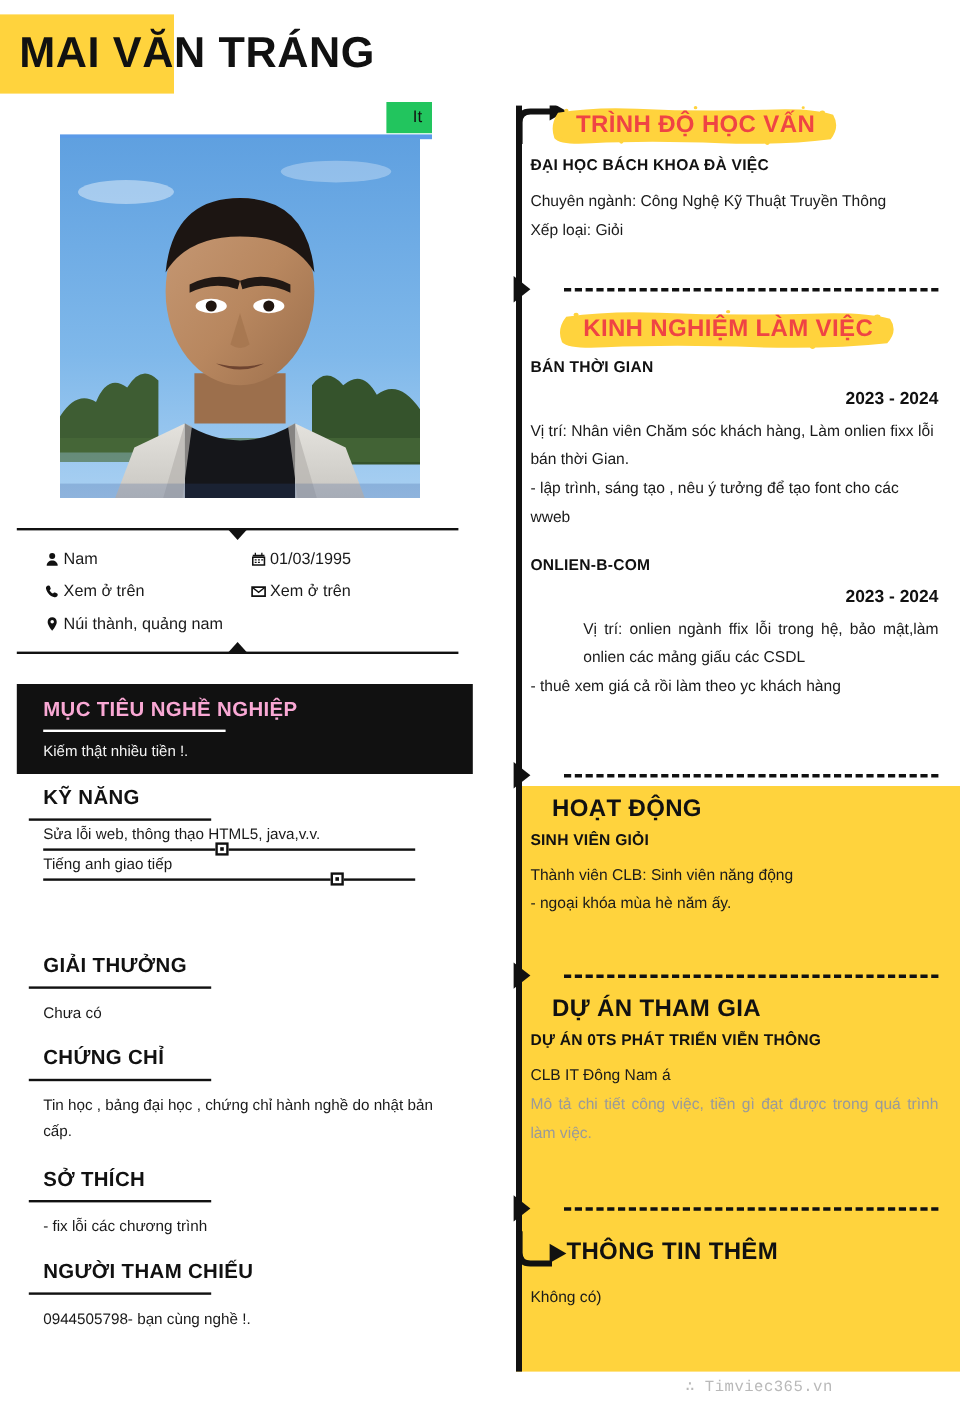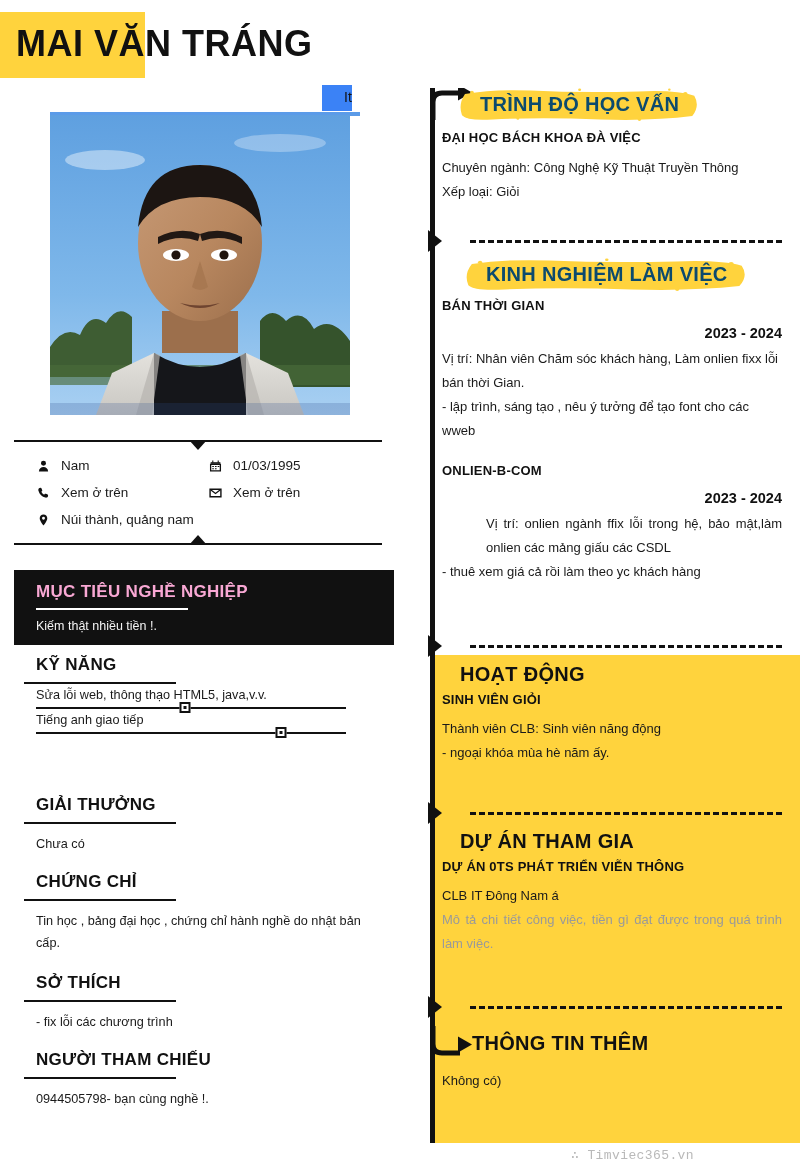--- a/index.html
+++ b/index.html
@@ -17,21 +17,21 @@
     width: 145px; height: 66px;
     background: #FFD33D;
   }
   .name-text {
     position: absolute; left: 16px; top: 23px;
     font-size: 36px; font-weight: bold; letter-spacing: .5px;
     color: #111; white-space: nowrap; z-index: 3;
   }
   .job-chip {
     position: absolute; left: 322px; top: 85px;
-    width: 30px; height: 26px; background:#3b82f6;
+    width: 38px; height: 26px; background:#22c55e;
     overflow: hidden; z-index: 3;
   }
   .job-chip span {
     position:absolute; left: 22px; top: 4px;
     font-size: 14px; color:#111; white-space: nowrap;
   }
   .blue-rule {
     position: absolute; left: 50px; top: 112px;
     width: 310px; height: 4px; background: #5B9BE8;
   }
@@ -56,21 +56,21 @@
   }
   .tri-up {
     position:absolute; left:50%; bottom:0; transform: translate(-50%,0);
     width:0;height:0;border-left:9px solid transparent;border-right:9px solid transparent;
     border-bottom:10px solid #111;
   }
   .contact-grid {
     display:grid; grid-template-columns: 172px 1fr;
     row-gap: 12px; padding: 16px 0 16px 22px;
   }
-  .citem { display:flex; align-items:center; gap:11px; font-size:13.5px; color:#1a1a1a; }
+  .citem { display:flex; align-items:center; gap:3px; font-size:13.5px; color:#1a1a1a; }
   .citem .ico { width:14px; height:15px; display:flex; align-items:center; justify-content:center; flex:0 0 14px; }
   .citem .ico svg { width:13px; height:14px; fill:#111; }
 
   .objective {
     position:absolute; left:14px; top:570px; width:380px; height:75px;
     background:#111; color:#fff; padding:12px 0 0 22px;
   }
   .objective .sec-title { color:#f9a8d4; font-size:17px; font-weight:bold; letter-spacing:.3px; }
   .objective .ul { width:152px; height:2px; background:#fff; margin:6px 0 9px 0; }
   .objective .body { font-size:12.5px; color:#f4f4f4; }
@@ -108,21 +108,21 @@
     border-left:14px solid #111;
   }
   .dashline {
     position:absolute; left:60px; width:312px; height:0;
     border-top: 3px dashed #111;
   }
 
   .brush {
     position:relative; display:inline-block;
     padding: 5px 20px 6px 20px;
-    font-size:20px; font-weight:bold; color:#0c4a6e; letter-spacing:.3px;
+    font-size:20px; font-weight:bold; color:#ef4444; letter-spacing:.3px;
     white-space:nowrap; z-index:2;
   }
   .brush .bg { position:absolute; left:0; top:0; right:0; bottom:0; z-index:-1; }
   .brush .bg svg { width:100%; height:100%; display:block; }
   .brush .txt { position:relative; }
 
   .plain-title { font-size:20px; font-weight:bold; color:#111; letter-spacing:.3px; }
   .sub-head { font-size:13px; font-weight:bold; color:#111; letter-spacing:.2px; }
   .years { font-size:14.5px; font-weight:bold; color:#111; text-align:right; }
   .rbody { font-size:13px; color:#1a1a1a; line-height:1.85; }

